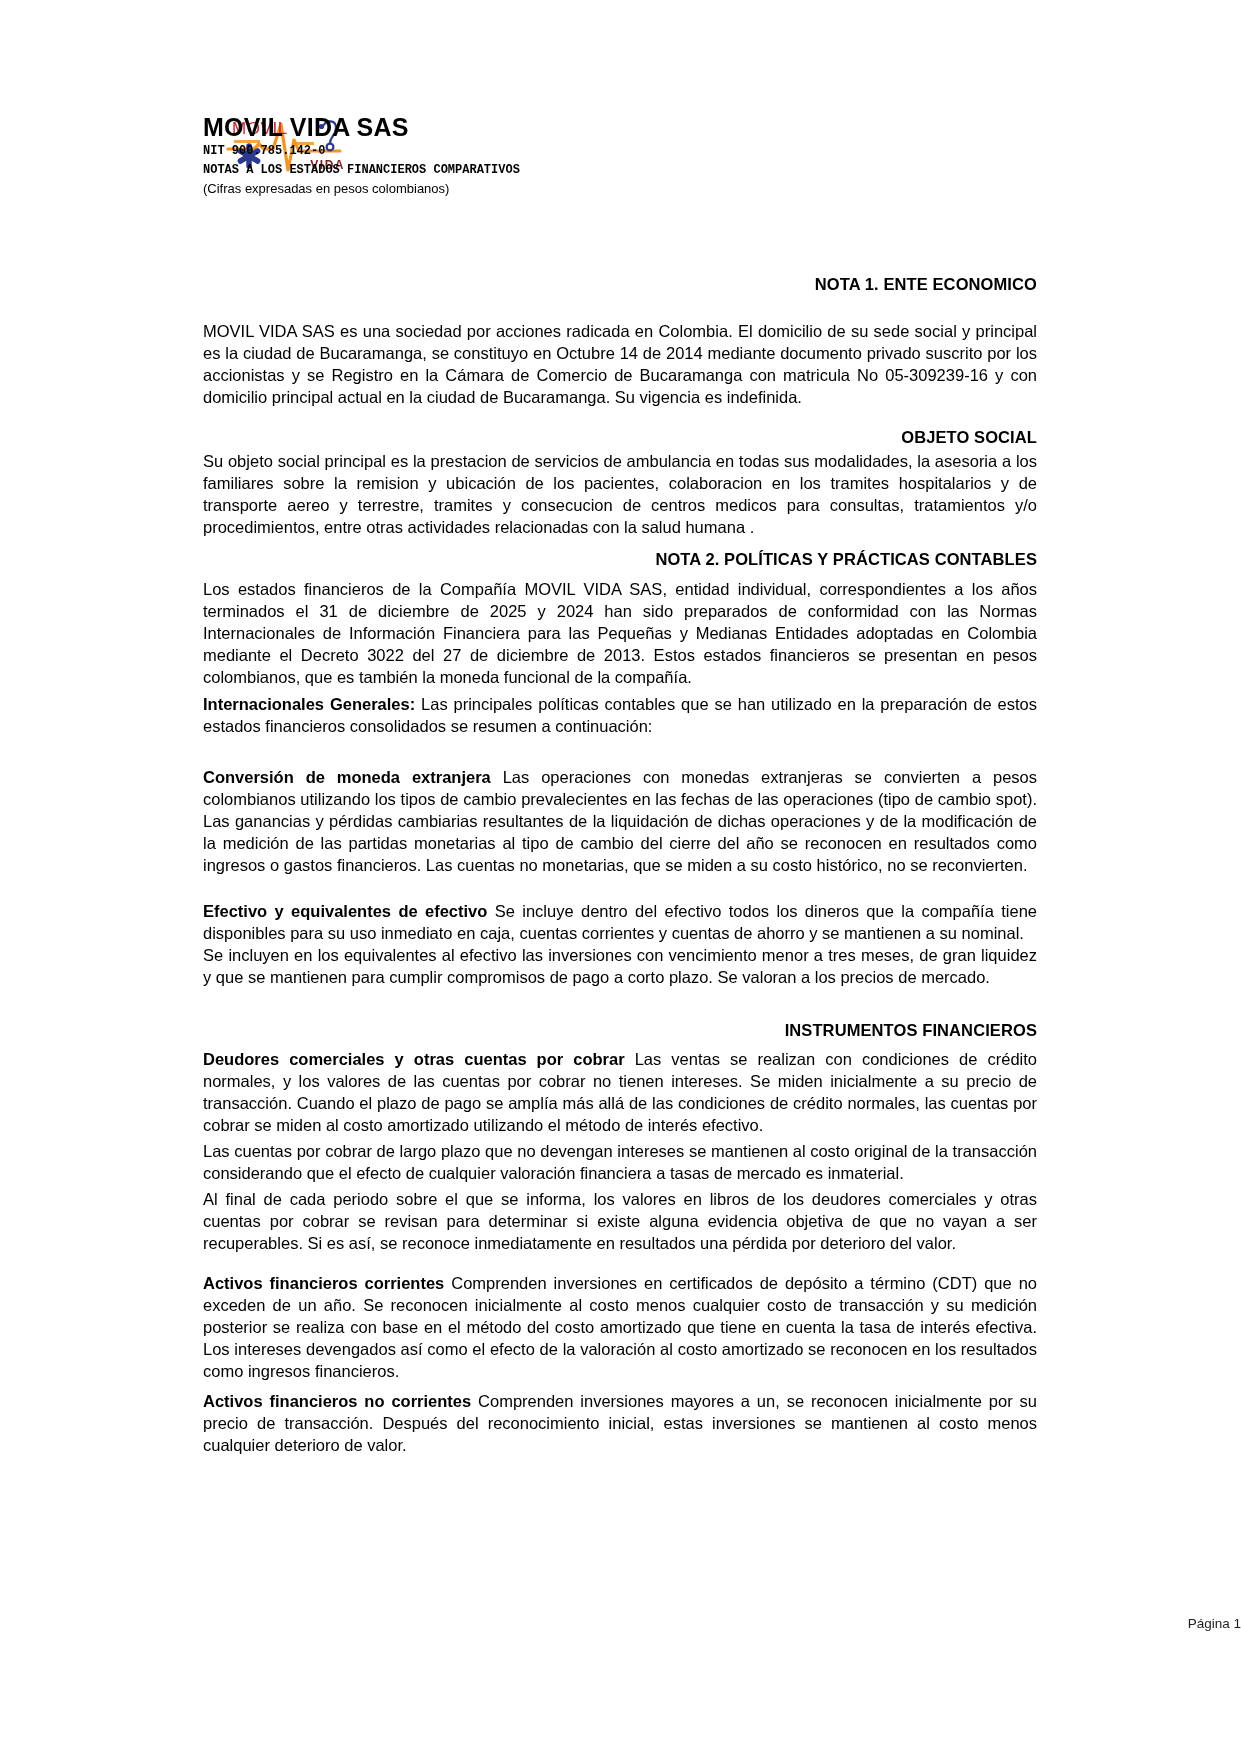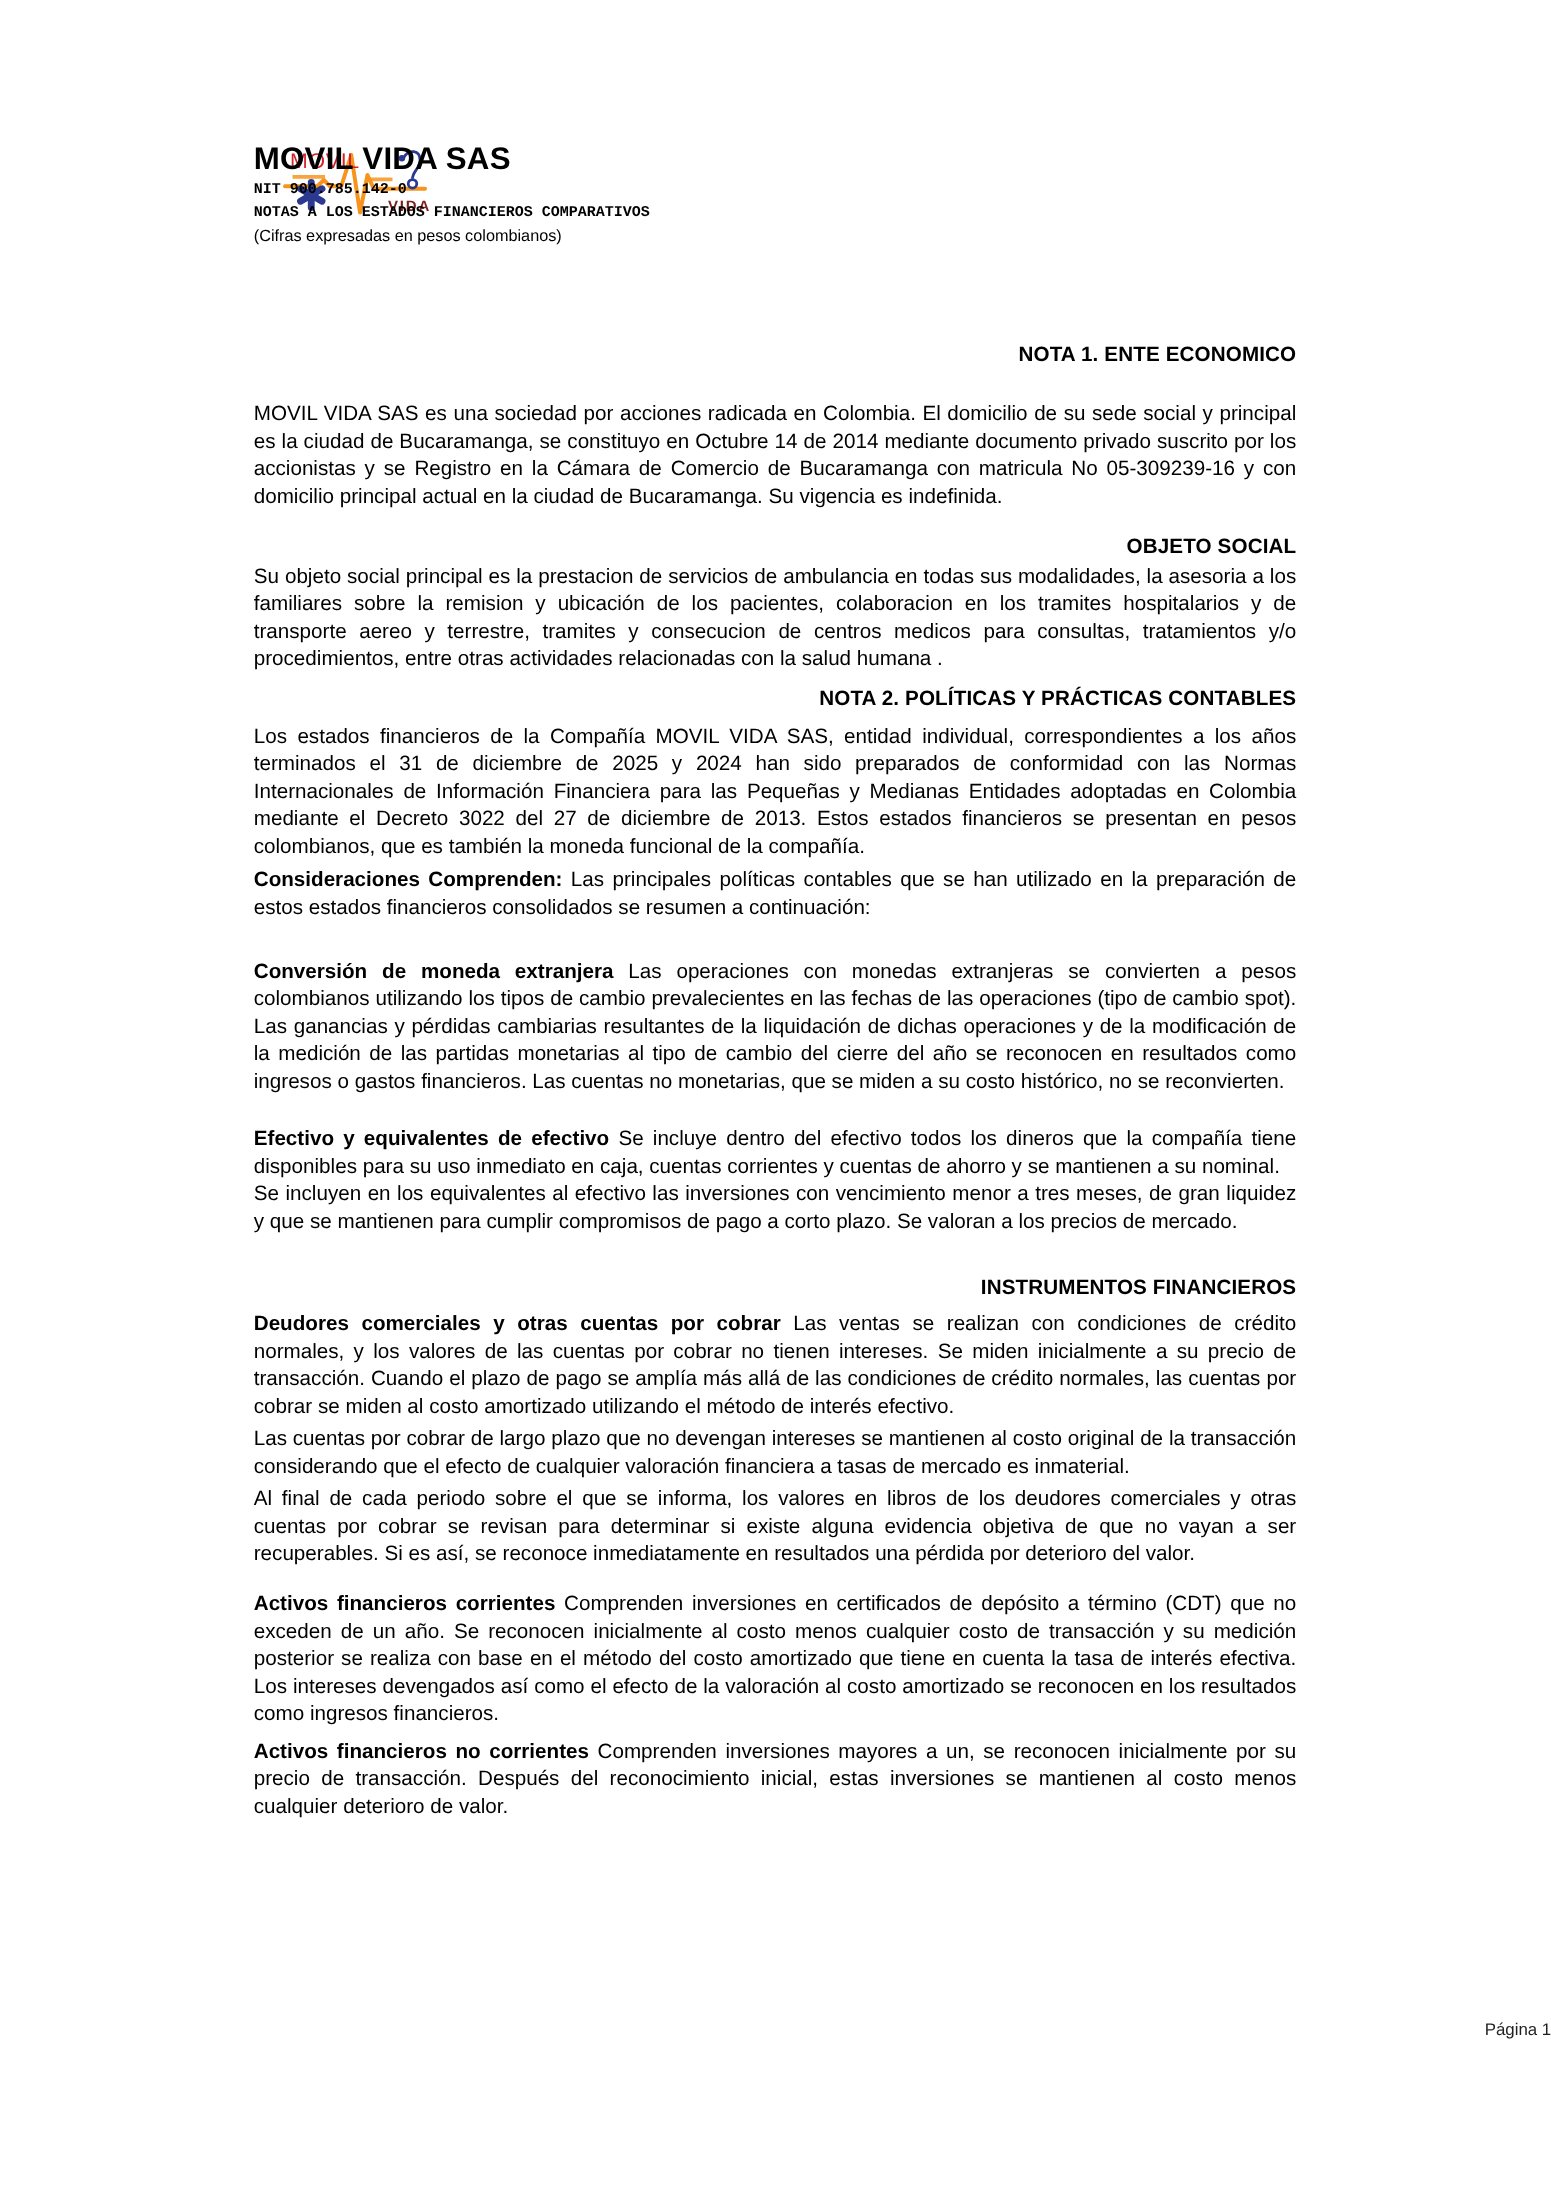--- a/index.html
+++ b/index.html
@@ -73,21 +73,21 @@
     <div class="doc-sub-small">(Cifras expresadas en pesos colombianos)</div>
   </div>
 
   <div id="doc-body">
       <div class="block heading" style="top: 273px;">NOTA 1. ENTE ECONOMICO</div>
       <div class="block para" style="top: 320px;">MOVIL VIDA SAS es una sociedad por acciones radicada en Colombia. El domicilio de su sede social y principal es la ciudad de Bucaramanga, se constituyo en Octubre 14 de 2014 mediante documento privado suscrito por los accionistas y se Registro en la Cámara de Comercio de Bucaramanga con matricula No 05-309239-16 y con domicilio principal actual en la ciudad de Bucaramanga. Su vigencia es indefinida.</div>
       <div class="block heading" style="top: 426px;">OBJETO SOCIAL</div>
       <div class="block para" style="top: 450px;">Su objeto social principal es la prestacion de servicios de ambulancia en todas sus modalidades, la asesoria a los familiares sobre la remision y ubicación de los pacientes, colaboracion en los tramites hospitalarios y de transporte aereo y terrestre, tramites y consecucion de centros medicos para consultas, tratamientos y/o procedimientos, entre otras actividades relacionadas con la salud humana .</div>
       <div class="block heading" style="top: 548px;">NOTA 2.  POLÍTICAS Y PRÁCTICAS CONTABLES</div>
       <div class="block para" style="top: 578px;">Los estados financieros de la Compañía MOVIL VIDA SAS, entidad individual, correspondientes a los años terminados el 31 de diciembre de 2025 y 2024 han sido preparados de conformidad con las Normas Internacionales de Información Financiera para las Pequeñas y Medianas Entidades adoptadas en Colombia mediante el Decreto 3022 del 27 de diciembre de 2013. Estos estados financieros se presentan en pesos colombianos, que es también la moneda funcional de la compañía.</div>
-      <div class="block para" style="top: 693px;"><b>Consideraciones Comprenden: </b>Las principales políticas contables que se han utilizado en la preparación de estos estados financieros consolidados se resumen a continuación:</div>
+      <div class="block para" style="top: 693px;"><b>Internacionales Generales: </b>Las principales políticas contables que se han utilizado en la preparación de estos estados financieros consolidados se resumen a continuación:</div>
       <div class="block para" style="top: 766px;"><b>Conversión de moneda extranjera </b>Las operaciones con monedas extranjeras se convierten a pesos colombianos utilizando los tipos de cambio prevalecientes en las fechas de las operaciones (tipo de cambio spot). Las ganancias y pérdidas cambiarias resultantes de la liquidación de dichas operaciones y de la modificación de la medición de las partidas monetarias al tipo de cambio del cierre del año se reconocen en resultados como ingresos o gastos financieros. Las cuentas no monetarias, que se miden a su costo histórico, no se reconvierten.</div>
       <div class="block para" style="top: 900px;"><b>Efectivo y equivalentes de efectivo </b>Se incluye dentro del efectivo todos los dineros que la compañía tiene disponibles para su uso inmediato en caja, cuentas corrientes y cuentas de ahorro y se mantienen a su nominal.<br>Se incluyen en los equivalentes al efectivo las inversiones con vencimiento menor a tres meses, de gran liquidez y que se mantienen para cumplir compromisos de pago a corto plazo. Se valoran a los precios de mercado.</div>
       <div class="block heading" style="top: 1019px;">INSTRUMENTOS FINANCIEROS</div>
       <div class="block para" style="top: 1048px;"><b>Deudores comerciales y otras cuentas por cobrar </b>Las ventas se realizan con condiciones de crédito normales, y los valores de las cuentas por cobrar no tienen intereses. Se miden inicialmente a su precio de transacción. Cuando el plazo de pago se amplía más allá de las condiciones de crédito normales, las cuentas por cobrar se miden al costo amortizado utilizando el método de interés efectivo.</div>
       <div class="block para" style="top: 1140px;">Las cuentas por cobrar de largo plazo que no devengan intereses se mantienen al costo original de la transacción considerando que el efecto de cualquier valoración financiera a tasas de mercado es inmaterial.</div>
       <div class="block para" style="top: 1188px;">Al final de cada periodo sobre el que se informa, los valores en libros de los deudores comerciales y otras cuentas por cobrar se revisan para determinar si existe alguna evidencia objetiva de que no vayan a ser recuperables. Si es así, se reconoce inmediatamente en resultados una pérdida por deterioro del valor.</div>
       <div class="block para" style="top: 1272px;"><b>Activos financieros corrientes </b>Comprenden inversiones en certificados de depósito a término (CDT) que no exceden de un año. Se reconocen inicialmente al costo menos cualquier costo de transacción y su medición posterior se realiza con base en el método del costo amortizado que tiene en cuenta la tasa de interés efectiva. Los intereses devengados así como el efecto de la valoración al costo amortizado se reconocen en los resultados como ingresos financieros.</div>
       <div class="block para" style="top: 1390px;"><b>Activos financieros no corrientes </b>Comprenden inversiones mayores a un, se reconocen inicialmente por su precio de transacción. Después del reconocimiento inicial, estas inversiones se mantienen al costo menos cualquier deterioro de valor.</div>
     </div>
 

